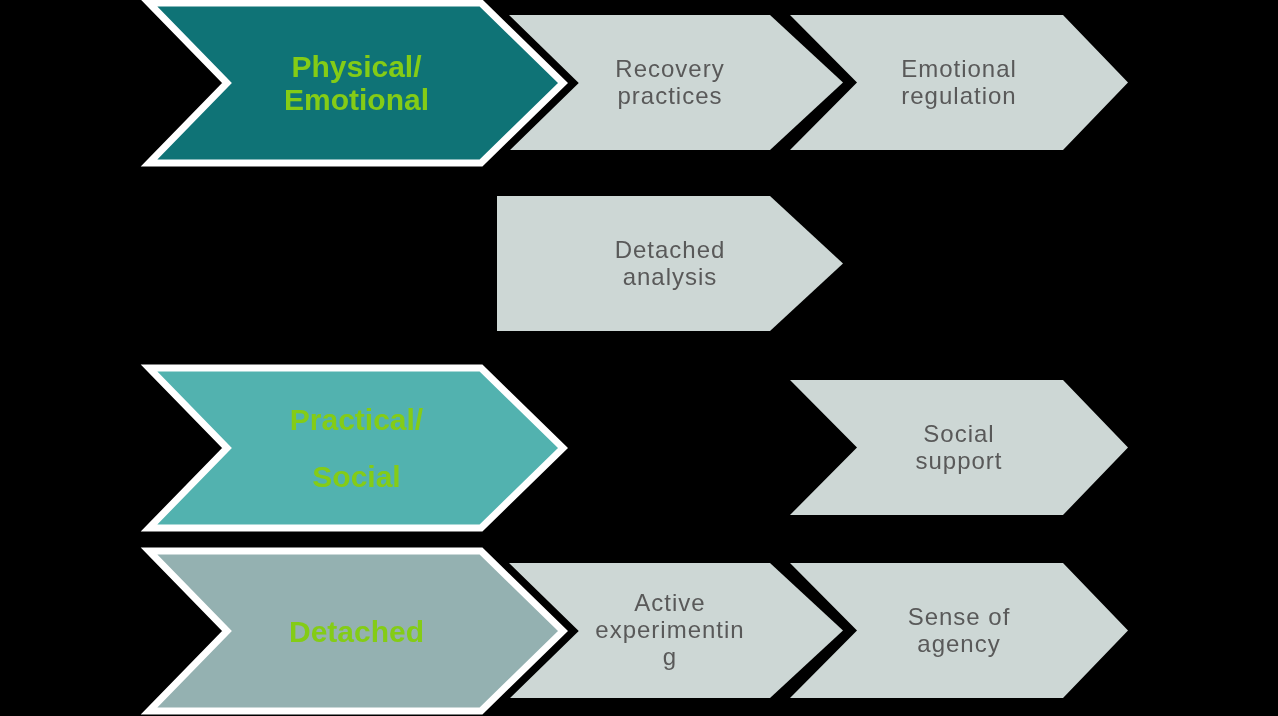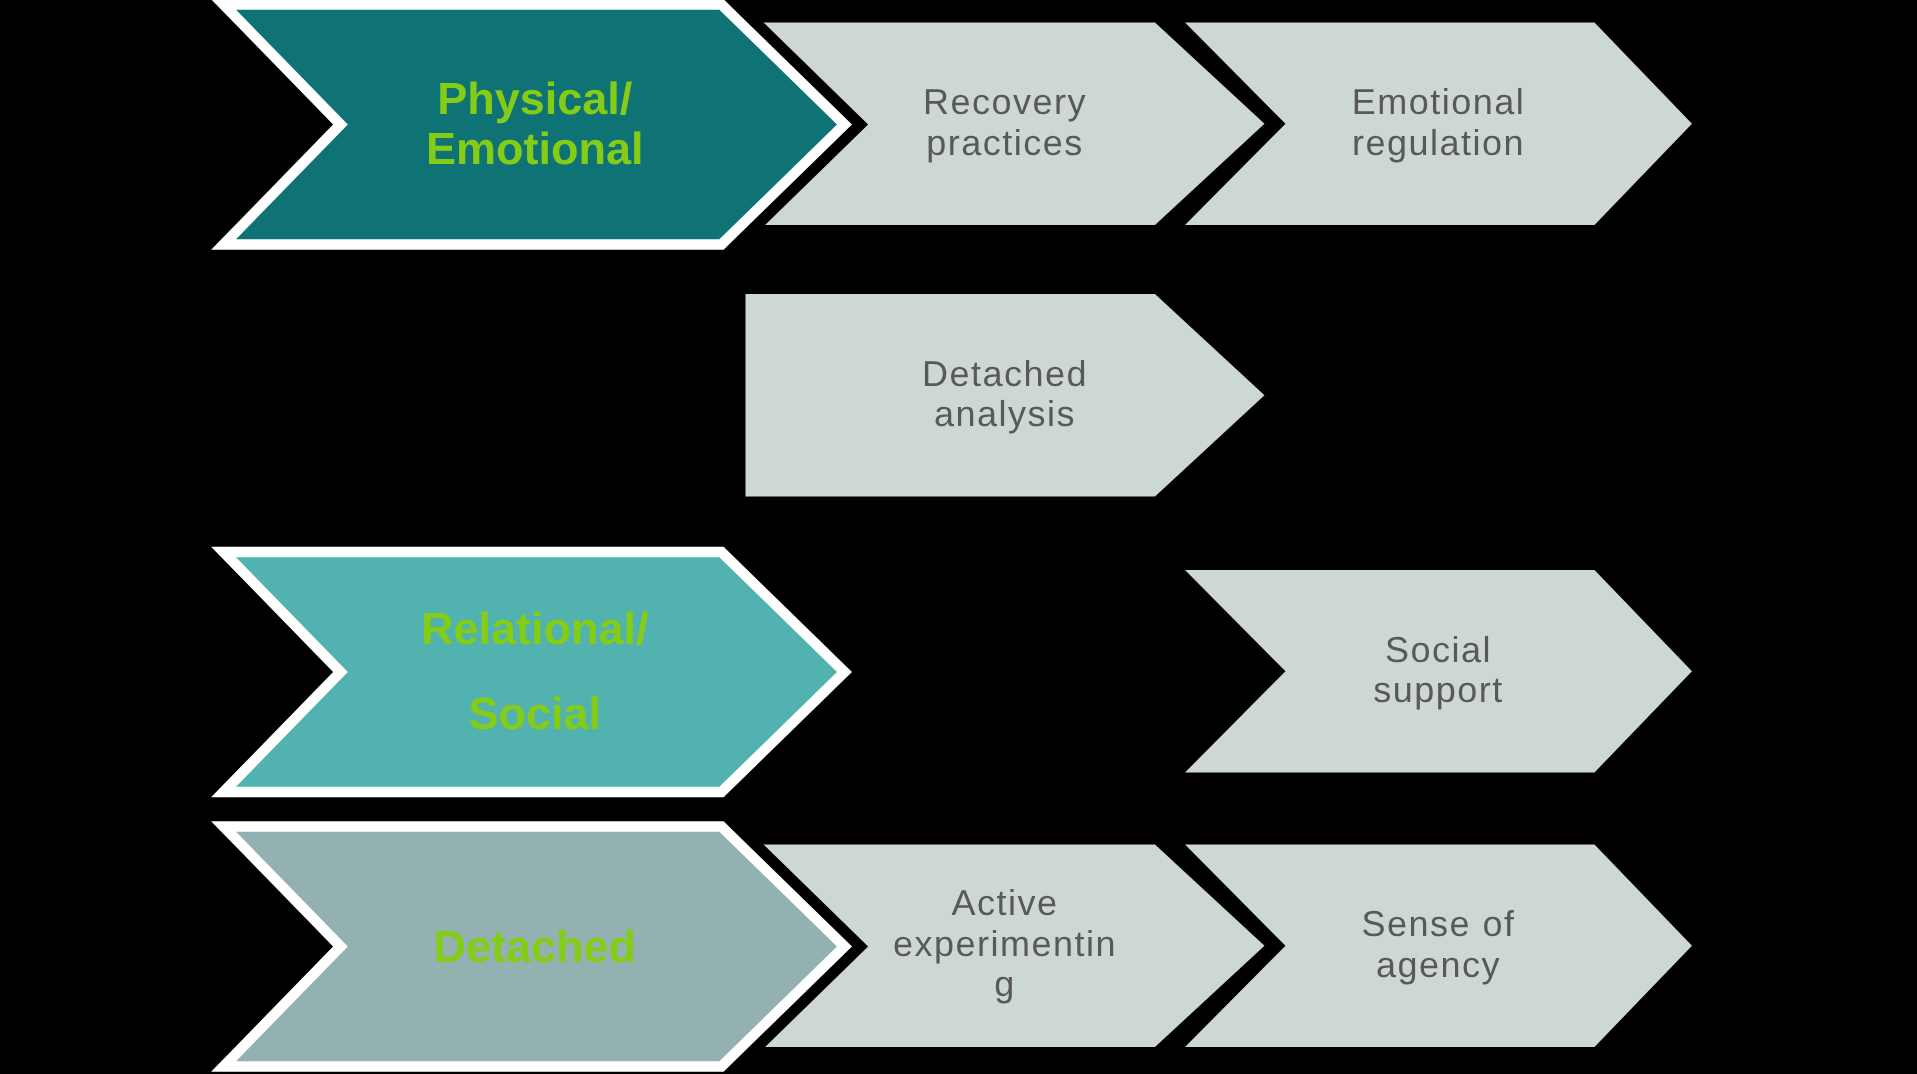--- a/index.html
+++ b/index.html
@@ -84,21 +84,21 @@
         <polygon points="0,0 273,0 338,67.5 273,135 0,135 67,67.5" fill="#CDD7D5"></polygon>
       </svg>
       <div class="label step-label">Social
 support</div>
     </div>
     <div class="shape stage">
       <svg viewBox="0 0 415 160" preserveAspectRatio="none">
         <polygon points="0,0 332,0 414,80 332,160 0,160 78,80" fill="none" stroke="#000000" stroke-width="22" stroke-linejoin="miter"></polygon>
         <polygon points="0,0 332,0 414,80 332,160 0,160 78,80" stroke-width="7" stroke-linejoin="miter" stroke="#FFFFFF" fill="#52B2AF"></polygon>
       </svg>
-      <div class="label stage-label spread">Relational/
+      <div class="label stage-label spread">Practical/
 Social</div>
     </div>
   </div>
 
   <div class="row">
     <div class="shape step step-2">
       <svg viewBox="0 0 338 135" preserveAspectRatio="none">
         <polygon points="0,0 273,0 338,67.5 273,135 0,135 67,67.5" fill="#CDD7D5"></polygon>
       </svg>
       <div class="label step-label">Sense of

